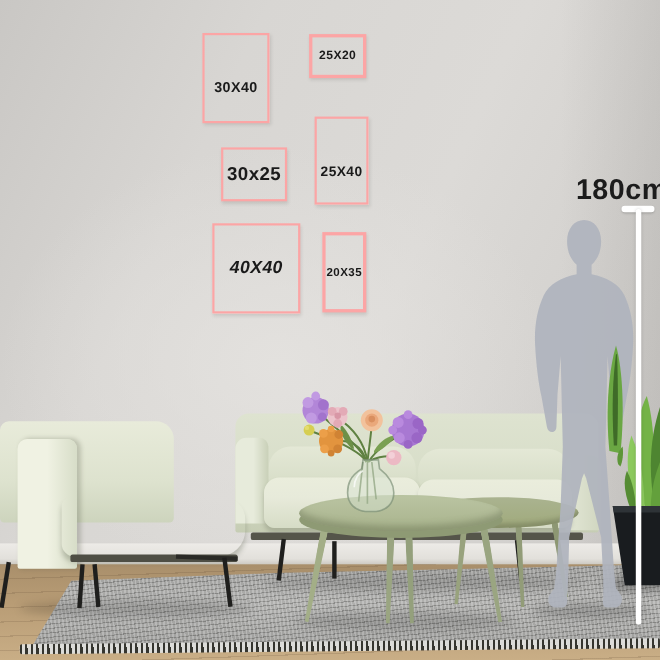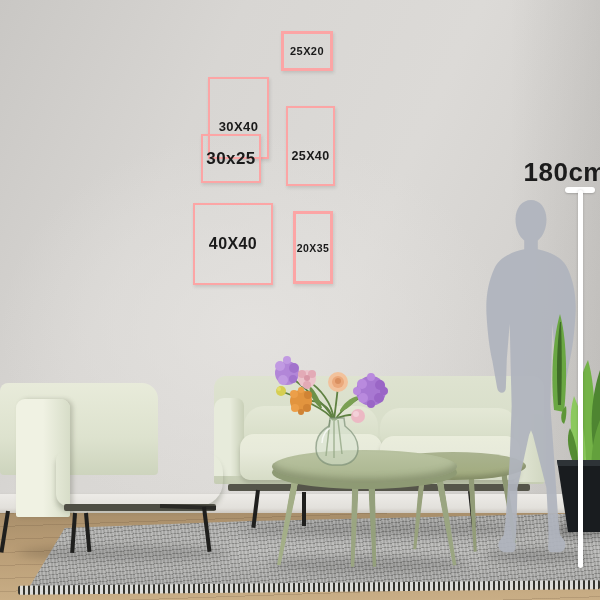--- a/index.html
+++ b/index.html
@@ -101,26 +101,26 @@
   .stick-cap{position:absolute;left:565px;top:187px;width:30px;height:6px;background:#ffffff;
     border-radius:3px;z-index:11;box-shadow:0 1px 2px rgba(0,0,0,.18);}
   .measure-label{position:absolute;left:515px;top:157px;width:92px;z-index:12;
     font-size:26px;font-weight:700;letter-spacing:.5px;color:#1c1c1c;text-align:right;}
   
   .frame{position:absolute;box-sizing:border-box;border:2px solid #fca5a5;z-index:12;
     display:flex;align-items:center;justify-content:center;
     box-shadow:1px 2px 3px rgba(60,58,55,.15);}
   .flabel{font-weight:700;color:#1a1a1a;letter-spacing:.4px;white-space:nowrap;}
   .f1{left:67px;top:31px;width:101px;height:256px;border-width:5px;}  .f1 .flabel{font-size:26px;}
-  .f2{left:208px;top:30px;width:61px;height:82px;margin-top:47px;}                    .f2 .flabel{font-size:13px;transform:translateY(8px);}
+  .f2{left:184px;top:30px;width:61px;height:82px;}                    .f2 .flabel{font-size:13px;transform:translateY(8px);}
   .f3{left:281px;top:31px;width:52px;height:40px;border-width:3px;}   .f3 .flabel{font-size:11px;}
   .f4{left:201px;top:134px;width:60px;height:49px;}                   .f4 .flabel{font-size:17px;}
   .f5{left:286px;top:106px;width:49px;height:80px;}                   .f5 .flabel{font-size:12.5px;margin-top:20px;}
   .f6{left:347px;top:29px;width:146px;height:203px;}                  .f6 .flabel{font-size:18px;}
-  .f7{left:193px;top:203px;width:80px;height:82px;}                   .f7 .flabel{font-size:16px;}
+  .f7{left:193px;top:203px;width:80px;height:82px;font-style:italic;}                   .f7 .flabel{font-size:16px;}
   .f8{left:293px;top:211px;width:40px;height:73px;border-width:3px;justify-content:center;}  .f8 .flabel{font-size:10.5px;}
 </style>
 </head>
 <body>
 
 <div id="scene">
 
   <div class="wall"></div>
   <div class="wall-shade-right"></div>
   <div class="baseboard"></div>

